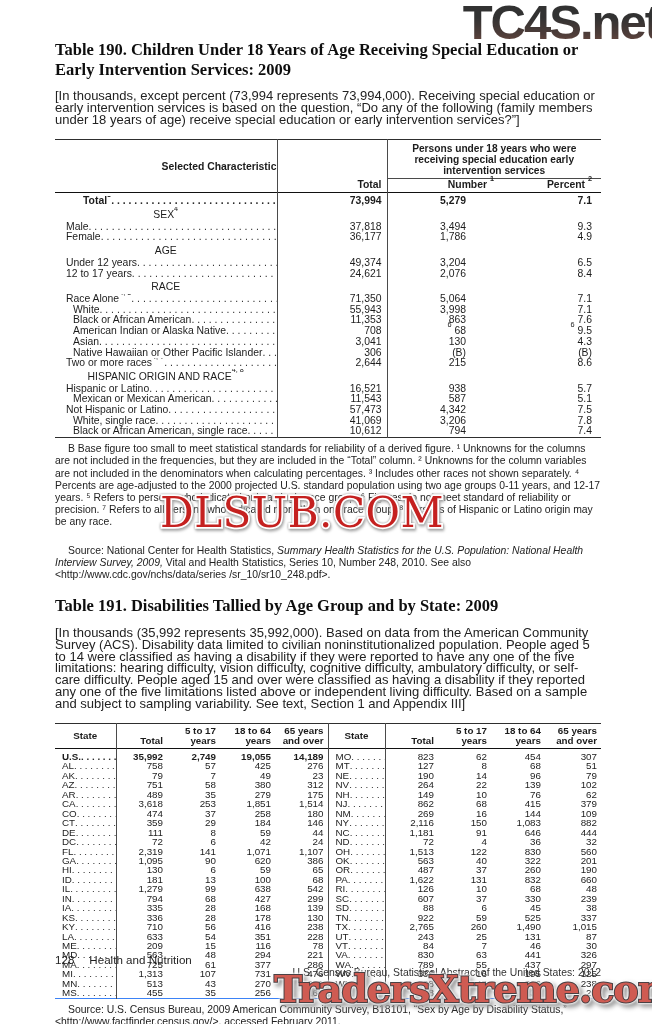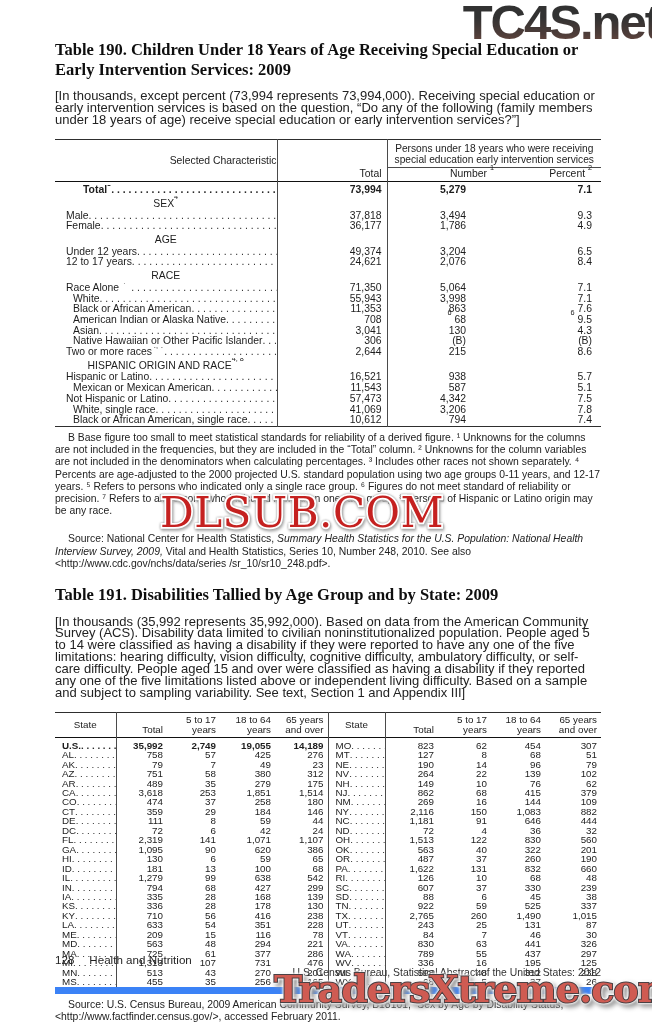--- a/index.html
+++ b/index.html
@@ -5,21 +5,21 @@
   html,body{margin:0;padding:0;}
   body{width:652px;height:1024px;background:#fff;position:relative;overflow:hidden;
        font-family:"Liberation Sans",sans-serif;color:#1c1c1c;-webkit-font-smoothing:antialiased;}
   .content{position:absolute;left:55px;top:0;width:546px;}
   .t-title{font-family:"Liberation Serif",serif;font-weight:bold;font-size:16.5px;line-height:19.5px;
            color:#0e0e0e;max-width:545px;}
   #t190-title{margin-top:40px;}
   #t191-title{margin-top:15px;}
   .bracket-note{font-size:13px;line-height:11.9px;margin-top:4px;color:#222;}
   table{border-collapse:collapse;width:546px;table-layout:fixed;}
-  th{font-weight:normal;padding:0;}
+  th{font-weight:bold;padding:0;}
   td{padding:0;}
   sup,.sup{font-size:7.3px;position:relative;top:-3px;line-height:0;}
   
   #table190{margin-top:6px;font-size:10.4px;border-top:1px solid #2e2e2e;border-bottom:1px solid #2e2e2e;}
   #table190 thead{border-bottom:1.5px solid #111;}
   #table190 .h-stub{vertical-align:middle;text-align:right;border-right:1px solid #4a4a4a;}
   #table190 .h-total{vertical-align:bottom;text-align:right;padding:0 5px 2px 0;border-right:1px solid #4a4a4a;}
   #table190 .h-span{text-align:center;line-height:11.2px;font-size:10.2px;padding:3px 1px 2px;border-bottom:1px solid #4a4a4a;}
   #table190 .h-number{vertical-align:bottom;text-align:right;padding-bottom:2px;}
   #table190 .h-percent{vertical-align:bottom;text-align:right;padding:0 9px 2px 0;}
@@ -34,21 +34,21 @@
   .boldrow{font-weight:bold;}
   .lw{display:flex;overflow:hidden;}
   .ind0{padding-left:11px;} .ind1{padding-left:18px;justify-content:flex-end;} .ind2{padding-left:28px;}
   .lab{white-space:nowrap;}
   .dots{flex:1 1 0;overflow:hidden;white-space:nowrap;color:#2a2a2a;}
   .dots::before{content:" . . . . . . . . . . . . . . . . . . . . . . . . . . . . . . . . . . . . . . . . . . . . . . . .";}
   .footnote,.source{font-size:10.4px;line-height:12.2px;text-indent:13px;color:#222;margin-top:5px;}
   .source{margin-top:16px;}
   .src-italic{font-style:italic;}
   
-  #table191{margin-top:5px;font-size:9.8px;border-top:1px solid #2e2e2e;border-bottom:7px solid #3b82f6;}
+  #table191{margin-top:5px;font-size:9.8px;border-top:1px solid #2e2e2e;border-bottom:1px solid #3b82f6;}
   #table191 thead{border-bottom:1.5px solid #111;}
   #table191 th{line-height:10.2px;vertical-align:bottom;text-align:right;padding:2px 4px 2px 0;white-space:pre-line;}
   #table191 th.h-st{vertical-align:middle;text-align:center;padding:0;border-right:1px solid #4a4a4a;}
   #table191 th.h-dv{border-right:1px solid #4a4a4a;}
   #table191 tbody td{line-height:9.45px;vertical-align:bottom;}
   #table191 td.st{border-right:1px solid #4a4a4a;overflow:hidden;margin-left:36px;}
   #table191 td.st .lw{padding-left:7px;}
   #table191 td.n{text-align:right;padding-right:4px;}
   #table191 td.dv{border-right:1px solid #4a4a4a;}
   #table191 tr.firstrow td{padding-top:2.5px;}

